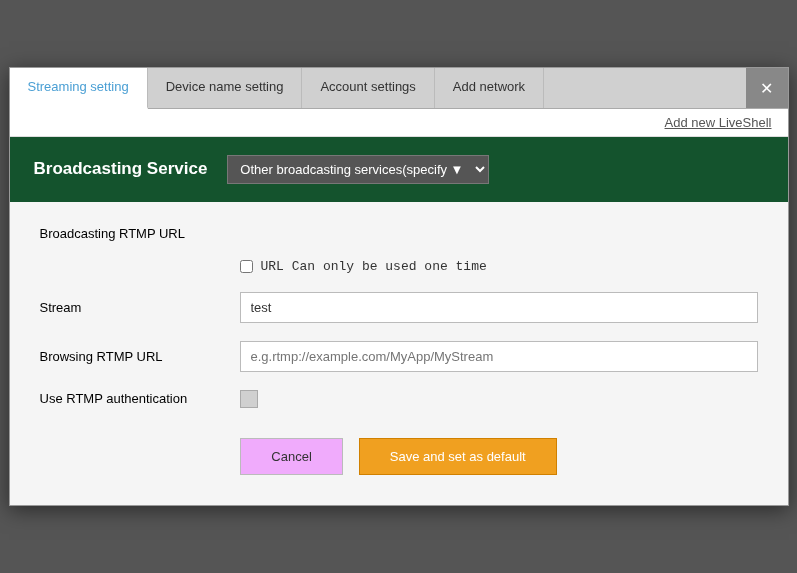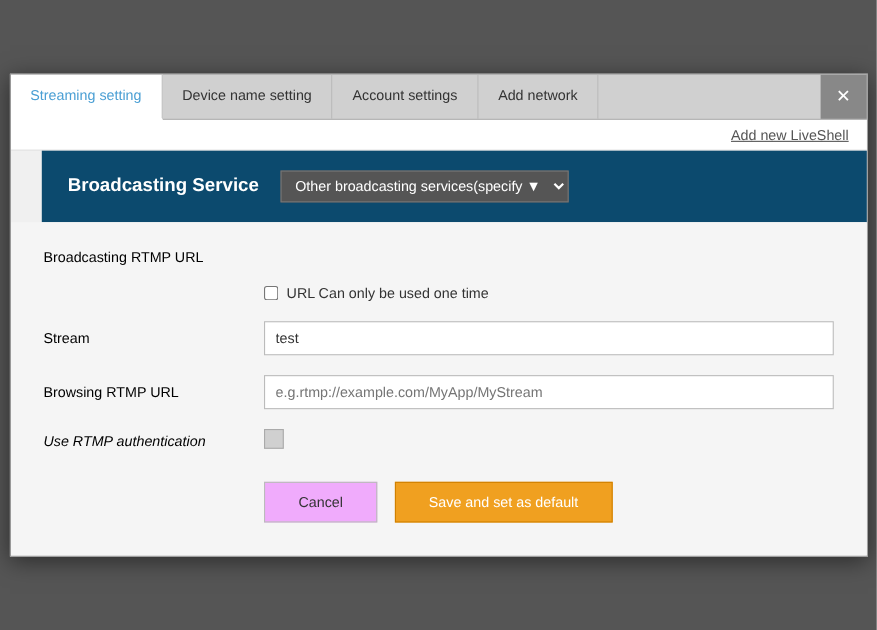--- a/index.html
+++ b/index.html
@@ -60,27 +60,26 @@
       text-align: right;
       border-bottom: 1px solid #ddd;
     }
     .add-liveshell-link {
       color: #555;
       text-decoration: underline;
       cursor: pointer;
       font-size: 13px;
     }
     .broadcasting-header {
-      background: #0c4a6e;
+      background: #14532d;
       color: #fff;
       padding: 18px 24px;
       display: flex;
       align-items: center;
       gap: 20px;
-      margin-left: 28px;
     }
     .broadcasting-title {
       font-size: 17px;
       font-weight: bold;
       color: #fff;
     }
     .broadcasting-select {
       padding: 5px 8px;
       font-size: 13px;
       border: 1px solid #777;
@@ -118,20 +117,21 @@
       align-items: center;
       margin-bottom: 18px;
       margin-left: 200px;
     }
     .checkbox-row input[type="checkbox"] {
       margin-right: 8px;
     }
     .checkbox-label {
       font-size: 13px;
       color: #333;
+      font-family: Liberation Mono, monospace;
     }
     .rtmp-circle-wrapper {
       position: relative;
       flex: 1;
     }
     .rtmp-circle {
       position: absolute;
       top: 50%;
       left: -18px;
       transform: translateY(-50%);
@@ -159,23 +159,22 @@
       padding: 10px 30px;
       background: #f0a020;
       border: 1px solid #d08000;
       cursor: pointer;
       font-size: 13px;
       color: #fff;
       font-weight: normal;
     }
     .use-auth-row {
       display: flex;
-      align-items: flex-end;
+      align-items: center;
       margin-bottom: 14px;
-      font-style: italic;
     }
     .use-auth-checkbox {
       width: 18px;
       height: 18px;
       background: #d0d0d0;
       border: 1px solid #aaa;
       margin-right: 0;
     }
   </style>
 </head>

